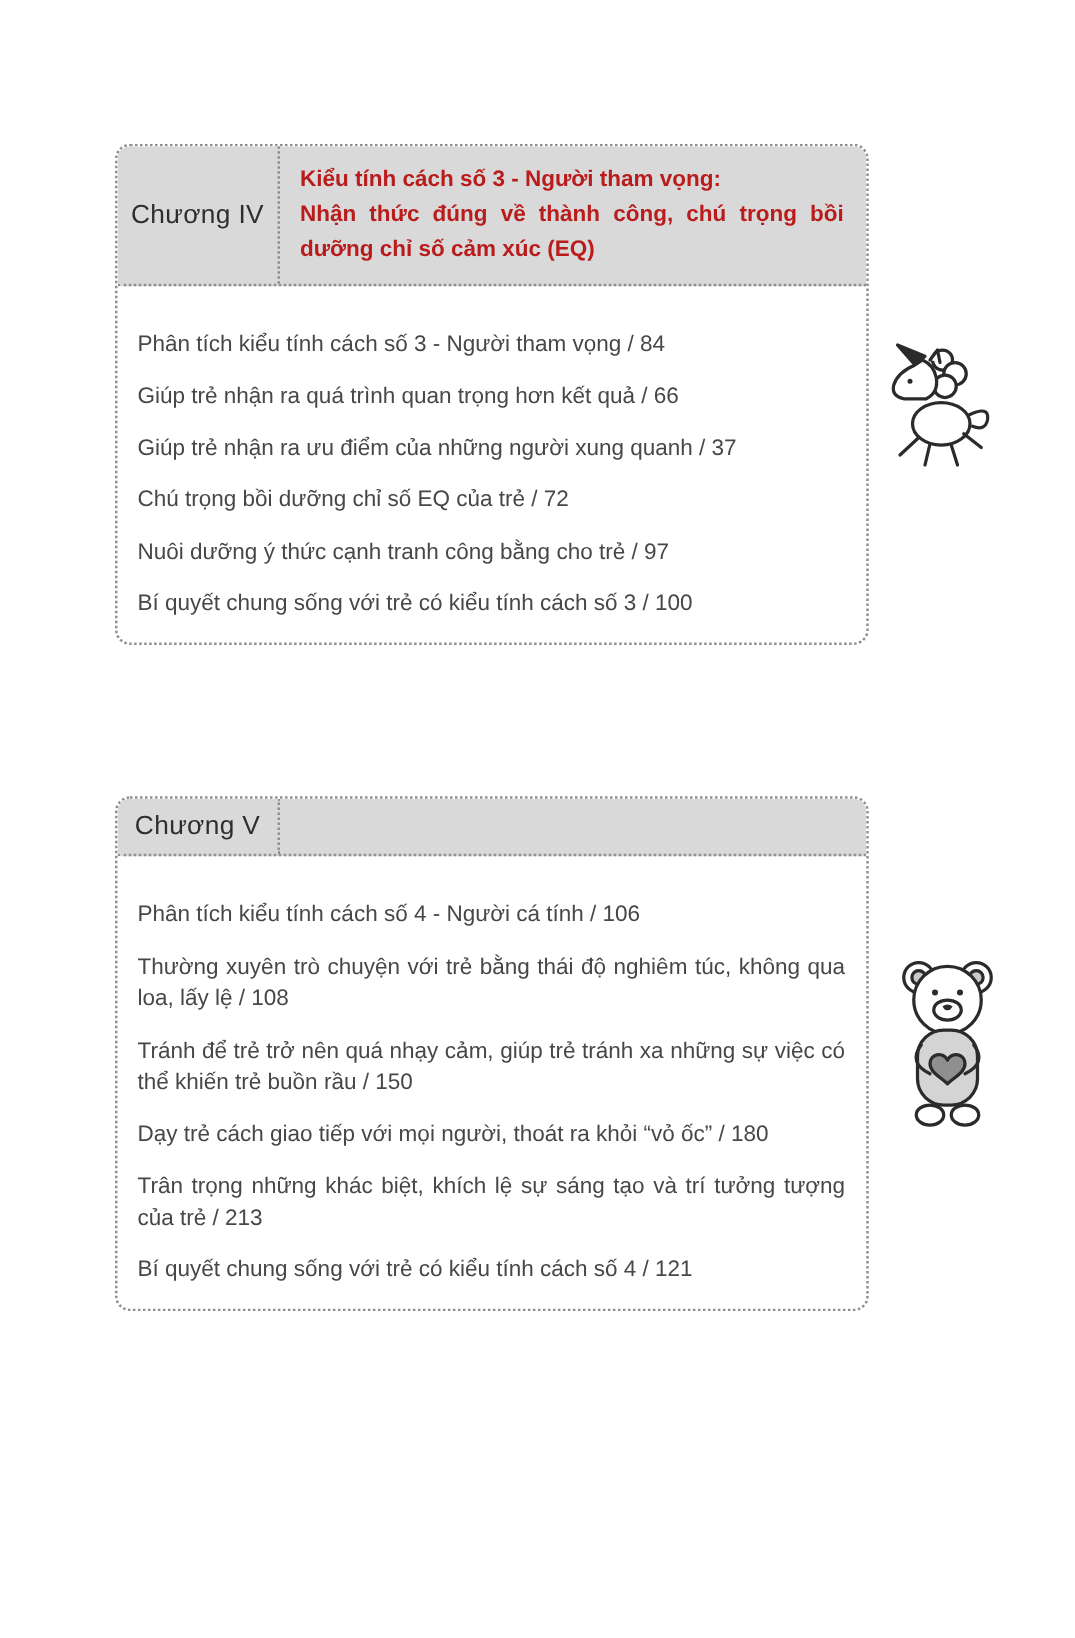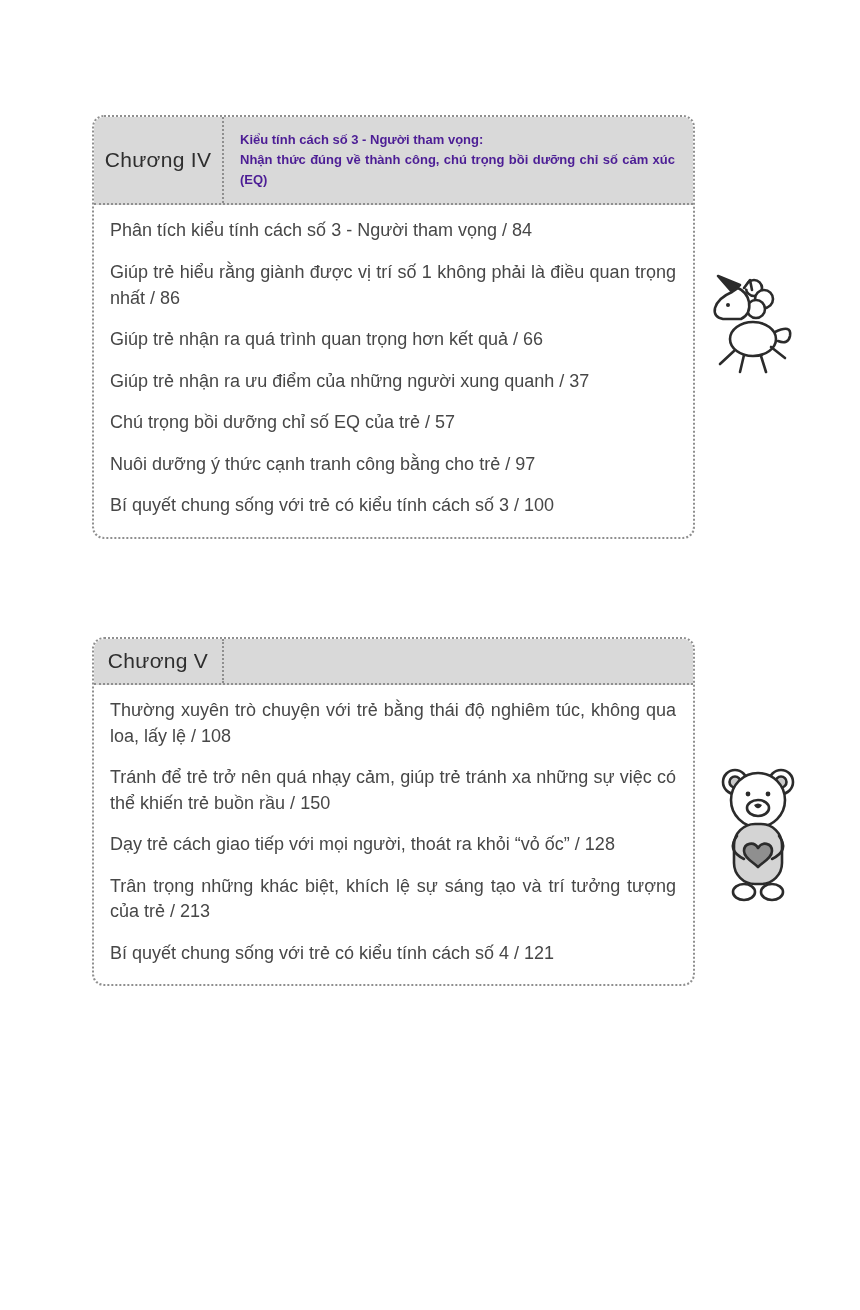--- a/index.html
+++ b/index.html
@@ -39,73 +39,73 @@
     border-right: 2px dotted #8f8f8f;
     font-size: 21px;
     color: #2e2e2e;
     padding: 10px 6px;
     letter-spacing: 0.3px;
     text-align: right;
   }
   .chapter-title-cell {
     flex: 1;
     padding: 13px 18px 13px 16px;
-    font-size: 13px;
+    font-size: 18px;
     font-weight: bold;
-    color: #4c1d95;
+    color: #b91c1c;
     line-height: 1.55;
   }
   .title-rest { text-align: justify; }
 
   .entries { padding: 12px 17px 18px 16px; }
   .toc-entry {
     font-size: 18px;
     color: #474747;
     line-height: 1.42;
     text-align: justify;
     margin-top: 16px;
   }
-  .toc-entry:first-child { margin-top: 1px; }
+  .toc-entry:first-child { margin-top: 22px; }
 
   .illustration { position: absolute; }
   .unicorn-pos { left: 698px; top: 272px; }
   .bear-pos   { left: 706px; top: 758px; }
 </style>
 </head>
 <body>
 
 <div class="page">
 
   <section class="chapter-block block-1">
     <header class="chapter-header">
       <div class="chapter-label-cell">Chương IV</div>
       <div class="chapter-title-cell">
         <div class="title-line1">Kiểu tính cách số 3 - Người tham vọng:</div>
         <div class="title-rest">Nhận thức đúng về thành công, chú trọng bồi dưỡng chỉ số cảm xúc (EQ)</div>
       </div>
     </header>
     <div class="entries">
       <p class="toc-entry">Phân tích kiểu tính cách số 3 - Người tham vọng / 84</p>
-      <p class="toc-entry">Giúp trẻ hiểu rằng giành được vị trí số 1 không phải là điều quan trọng nhất / 86</p>
       <p class="toc-entry">Giúp trẻ nhận ra quá trình quan trọng hơn kết quả / 66</p>
       <p class="toc-entry">Giúp trẻ nhận ra ưu điểm của những người xung quanh / 37</p>
-      <p class="toc-entry">Chú trọng bồi dưỡng chỉ số EQ của trẻ / 57</p>
+      <p class="toc-entry">Chú trọng bồi dưỡng chỉ số EQ của trẻ / 72</p>
       <p class="toc-entry">Nuôi dưỡng ý thức cạnh tranh công bằng cho trẻ / 97</p>
       <p class="toc-entry">Bí quyết chung sống với trẻ có kiểu tính cách số 3 / 100</p>
     </div>
   </section>
 
   <section class="chapter-block block-2">
     <header class="chapter-header">
       <div class="chapter-label-cell">Chương V</div>
     </header>
     <div class="entries">
+      <p class="toc-entry">Phân tích kiểu tính cách số 4 - Người cá tính / 106</p>
       <p class="toc-entry">Thường xuyên trò chuyện với trẻ bằng thái độ nghiêm túc, không qua loa, lấy lệ / 108</p>
       <p class="toc-entry">Tránh để trẻ trở nên quá nhạy cảm, giúp trẻ tránh xa những sự việc có thể khiến trẻ buồn rầu / 150</p>
-      <p class="toc-entry">Dạy trẻ cách giao tiếp với mọi người, thoát ra khỏi “vỏ ốc” / 128</p>
+      <p class="toc-entry">Dạy trẻ cách giao tiếp với mọi người, thoát ra khỏi “vỏ ốc” / 180</p>
       <p class="toc-entry">Trân trọng những khác biệt, khích lệ sự sáng tạo và trí tưởng tượng của trẻ / 213</p>
       <p class="toc-entry">Bí quyết chung sống với trẻ có kiểu tính cách số 4 / 121</p>
     </div>
   </section>
 
   <div class="illustration unicorn-pos">
     <svg width="104" height="118" viewBox="0 0 104 118" xmlns="http://www.w3.org/2000/svg">
       <g fill="#ffffff" stroke="#2b2b2b" stroke-width="2.6" stroke-linecap="round" stroke-linejoin="round">
 
         <path d="M34 20 L20 4 L42 13 Z" fill="#2b2b2b"></path>

